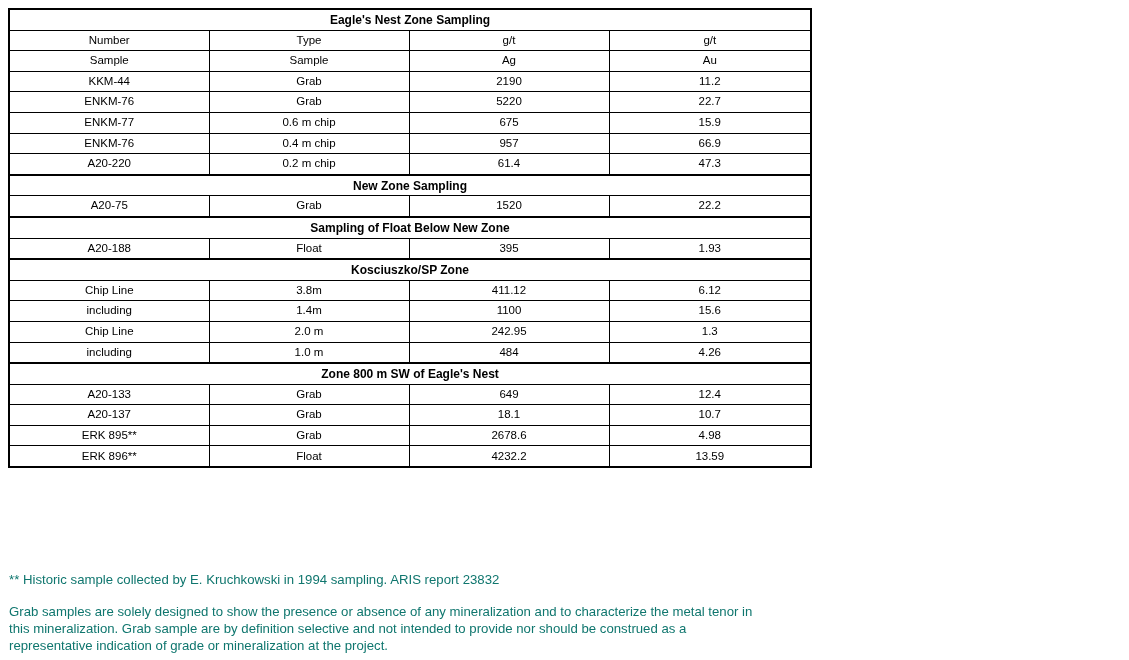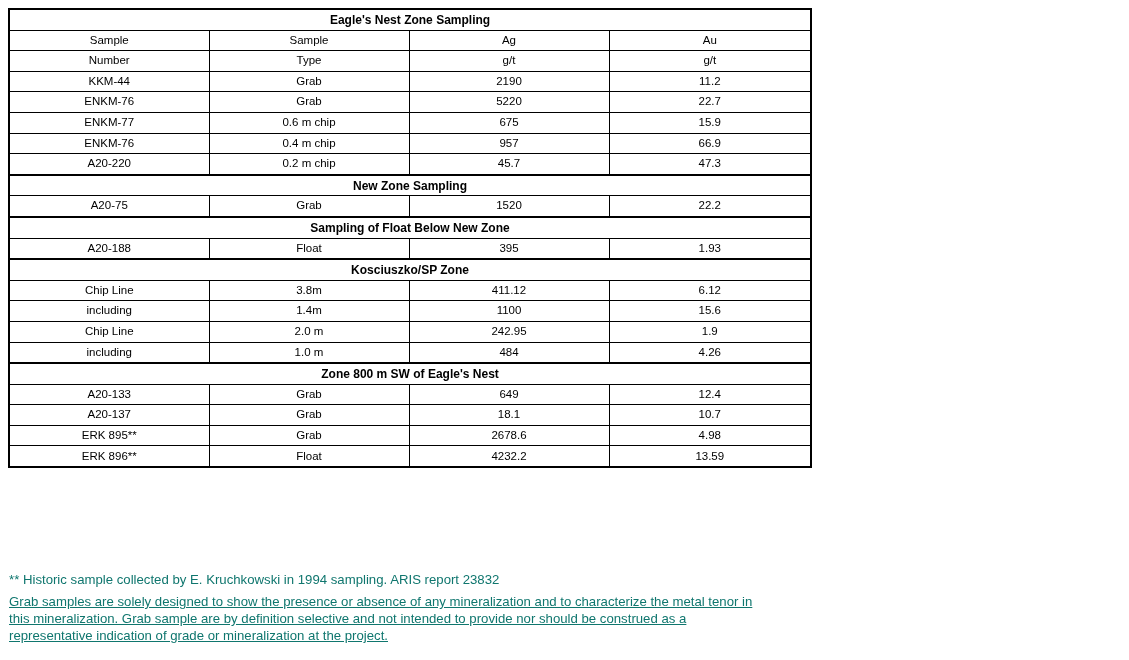--- a/index.html
+++ b/index.html
@@ -45,53 +45,52 @@
   .footnotes {
     position: absolute;
     left: 9px;
     top: 571px;
     width: 800px;
     font-size: 13.2px;
     line-height: 17px;
     color: #0f766e;
   }
   .footnotes .disclaimer {
-    margin-top: 5px;
-    text-decoration: underline;
+    margin-top: 15px;
   }
 </style>
 </head>
 <body>
 
 <div class="page">
 
   <table class="sampling">
     <colgroup>
       <col style="width:200px">
       <col style="width:200px">
       <col style="width:200px">
       <col style="width:202px">
     </colgroup>
     <tbody>
         <tr class="section-title-row">
           <td colspan="4">Eagle's Nest Zone Sampling</td>
         </tr>
         <tr>
+          <td>Number</td>
+          <td>Type</td>
+          <td>g/t</td>
+          <td>g/t</td>
+        </tr>
+        <tr>
           <td>Sample</td>
           <td>Sample</td>
           <td>Ag</td>
           <td>Au</td>
         </tr>
         <tr>
-          <td>Number</td>
-          <td>Type</td>
-          <td>g/t</td>
-          <td>g/t</td>
-        </tr>
-        <tr>
           <td>KKM-44</td>
           <td>Grab</td>
           <td>2190</td>
           <td>11.2</td>
         </tr>
         <tr>
           <td>ENKM-76</td>
           <td>Grab</td>
           <td>5220</td>
           <td>22.7</td>
@@ -104,21 +103,21 @@
         </tr>
         <tr>
           <td>ENKM-76</td>
           <td>0.4 m chip</td>
           <td>957</td>
           <td>66.9</td>
         </tr>
         <tr>
           <td>A20-220</td>
           <td>0.2 m chip</td>
-          <td>45.7</td>
+          <td>61.4</td>
           <td>47.3</td>
         </tr>
         <tr class="section-title-row">
           <td colspan="4">New Zone Sampling</td>
         </tr>
         <tr>
           <td>A20-75</td>
           <td>Grab</td>
           <td>1520</td>
           <td>22.2</td>
@@ -144,21 +143,21 @@
         <tr>
           <td>including</td>
           <td>1.4m</td>
           <td>1100</td>
           <td>15.6</td>
         </tr>
         <tr>
           <td>Chip Line</td>
           <td>2.0 m</td>
           <td>242.95</td>
-          <td>1.9</td>
+          <td>1.3</td>
         </tr>
         <tr>
           <td>including</td>
           <td>1.0 m</td>
           <td>484</td>
           <td>4.26</td>
         </tr>
         <tr class="section-title-row">
           <td colspan="4">Zone 800 m SW of Eagle's Nest</td>
         </tr>

